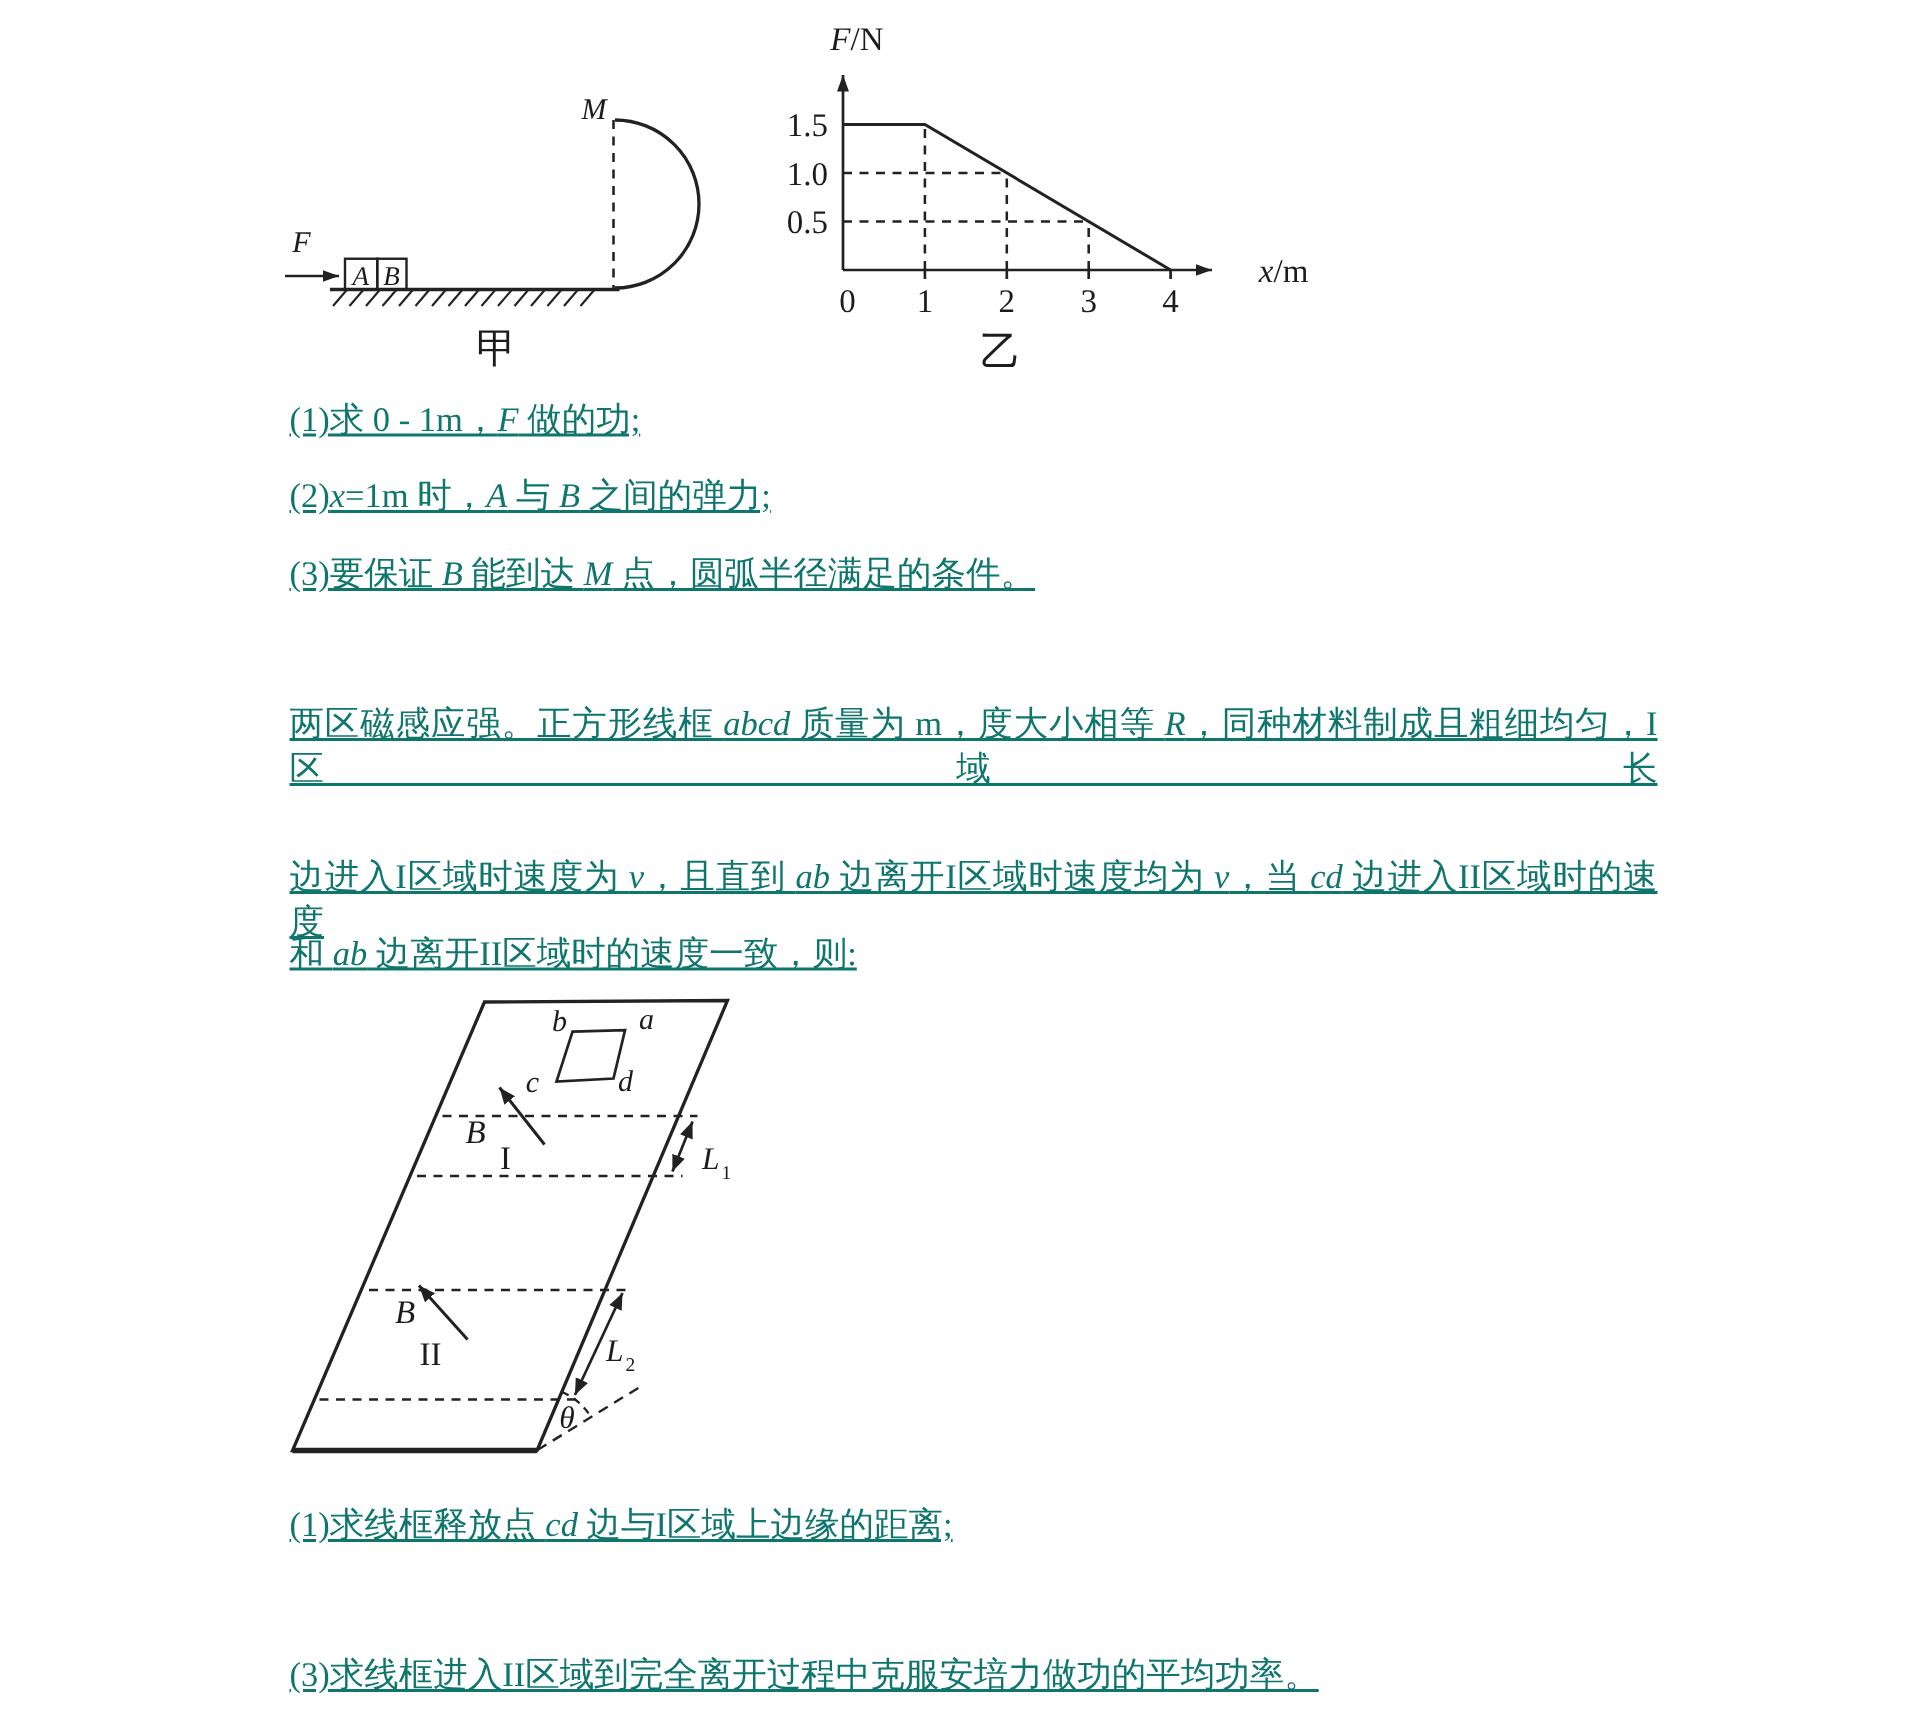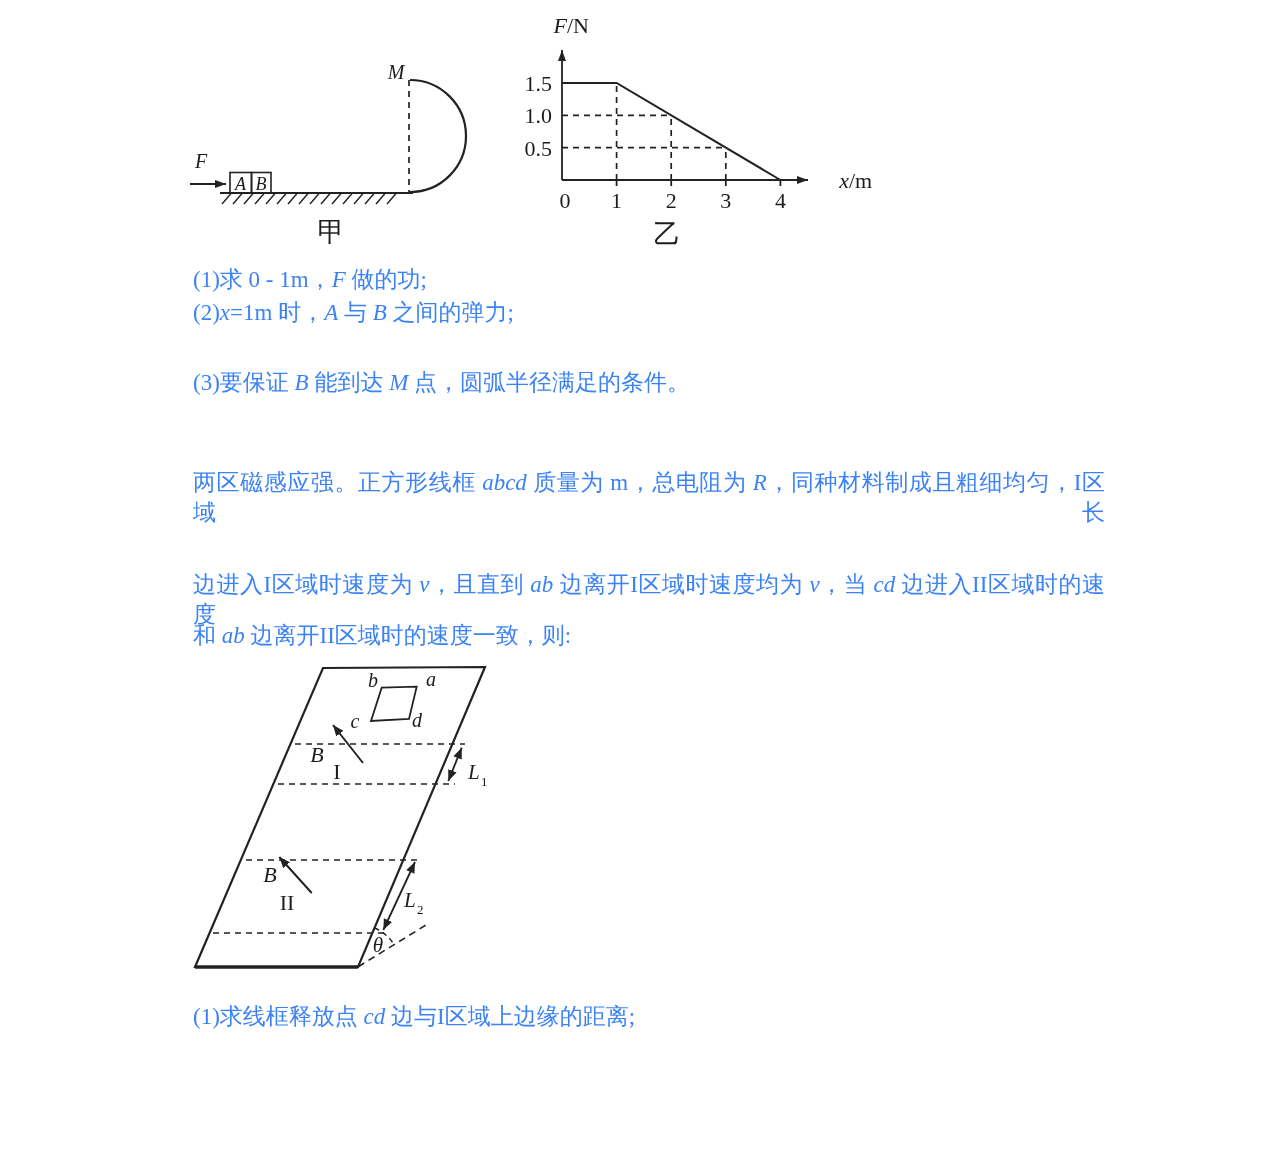--- a/index.html
+++ b/index.html
@@ -1,20 +1,20 @@
 <!DOCTYPE html>
 <html><head>
 <meta charset="utf-8">
 <style>
   html,body{margin:0;padding:0;background:#ffffff;}
   .page{position:relative;width:1280px;height:1155px;background:#ffffff;overflow:hidden;
         font-family:"Liberation Serif","DejaVu Serif",serif;color:#1c1c1c;}
   svg{position:absolute;overflow:visible;}
   .tline{position:absolute;left:193px;width:912px;font-size:23px;line-height:30px;
-         color:#3b82f6;white-space:normal;}
+         color:#0f766e;white-space:normal;text-decoration:underline;}
   .just{text-align:justify;text-align-last:justify;}
   .tline .it{font-style:italic;}
   .tline sub{font-size:15px;line-height:0;}
   
   text{fill:#1c1c1c;font-family:"Liberation Serif","DejaVu Serif",serif;}
   .svgit{font-style:italic;}
   .ticklab{font-size:22px;}
   .caption{font-size:27px;}
   .lab20{font-size:20px;}
   .lab22{font-size:22px;}
@@ -96,24 +96,24 @@
           <text x="780.4" y="208" text-anchor="middle" class="ticklab">4</text>
           <text x="552" y="90.94999999999999" text-anchor="end" class="ticklab">1.5</text>
           <text x="552" y="123.3" text-anchor="end" class="ticklab">1.0</text>
           <text x="552" y="155.65" text-anchor="end" class="ticklab">0.5</text>
         </g>
       <text class="caption" x="667" y="243" text-anchor="middle">乙</text>
     </g>
   </svg>
 
   <div class="tline" style="top:265px"><span>(1)求 0 - 1m，</span><span class="it">F</span><span> 做的功;</span></div>
-  <div class="tline" style="top:298px"><span>(2)</span><span class="it">x</span><span>=1m 时，</span><span class="it">A</span><span> 与 </span><span class="it">B</span><span> 之间的弹力;</span></div>
+  <div class="tline" style="top:316px"><span>(2)</span><span class="it">x</span><span>=1m 时，</span><span class="it">A</span><span> 与 </span><span class="it">B</span><span> 之间的弹力;</span></div>
   <div class="tline" style="top:368px"><span>(3)要保证 </span><span class="it">B</span><span> 能到达 </span><span class="it">M</span><span> 点，圆弧半径满足的条件。</span></div>
 
-  <div class="tline just" style="top:468px"><span>两区磁感应强。正方形线框 </span><span class="it">abcd</span><span> 质量为 m，总电阻为 </span><span class="it">R</span><span>，同种材料制成且粗细均匀，I区域长</span></div>
+  <div class="tline just" style="top:468px"><span>两区磁感应强。正方形线框 </span><span class="it">abcd</span><span> 质量为 m，度大小相等 </span><span class="it">R</span><span>，同种材料制成且粗细均匀，I区域长</span></div>
   <div class="tline just" style="top:570px"><span>边进入I区域时速度为 </span><span class="it">v</span><span>，且直到 </span><span class="it">ab</span><span> 边离开I区域时速度均为 </span><span class="it">v</span><span>，当 </span><span class="it">cd</span><span> 边进入II区域时的速度</span></div>
   <div class="tline" style="top:621px"><span>和 </span><span class="it">ab</span><span> 边离开II区域时的速度一致，则:</span></div>
 
   <svg style="left:150px;top:645px;width:400px;height:350px" viewBox="150 645 400 350" xmlns="http://www.w3.org/2000/svg">
     <path class="stroke" d="M323,668 L485,667 L358,967 L195,967 Z" stroke-width="2.2"></path>
     <line class="stroke" x1="195" y1="967" x2="358" y2="967" stroke-width="3.6"></line>
 
     <path class="stroke" d="M381.7,687.7 L416.7,686.7 L409,719 L371,721 Z" stroke-width="1.8"></path>
     <text class="svgit lab20" x="373" y="687" text-anchor="middle">b</text>
     <text class="svgit lab20" x="431" y="686" text-anchor="middle">a</text>
@@ -146,14 +146,15 @@
       <marker id="arrowE2" markerUnits="userSpaceOnUse" markerWidth="13" markerHeight="10" refX="11" refY="4.5" orient="auto">
         <path d="M0,0 L11,4.5 L0,9 Z" fill="#222"></path>
       </marker>
       <marker id="arrowS2" markerUnits="userSpaceOnUse" markerWidth="13" markerHeight="10" refX="0" refY="4.5" orient="auto">
         <path d="M11,0 L0,4.5 L11,9 Z" fill="#222"></path>
       </marker>
     </defs>
   </svg>
 
   <div class="tline" style="top:1002px"><span>(1)求线框释放点 </span><span class="it">cd</span><span> 边与I区域上边缘的距离;</span></div>
+  <div class="tline" style="top:1102px"><span>(3)求线框进入II区域到完全离开过程中克服安培力做功的平均功率。</span></div>
 
 </div>
 
 </body></html>

